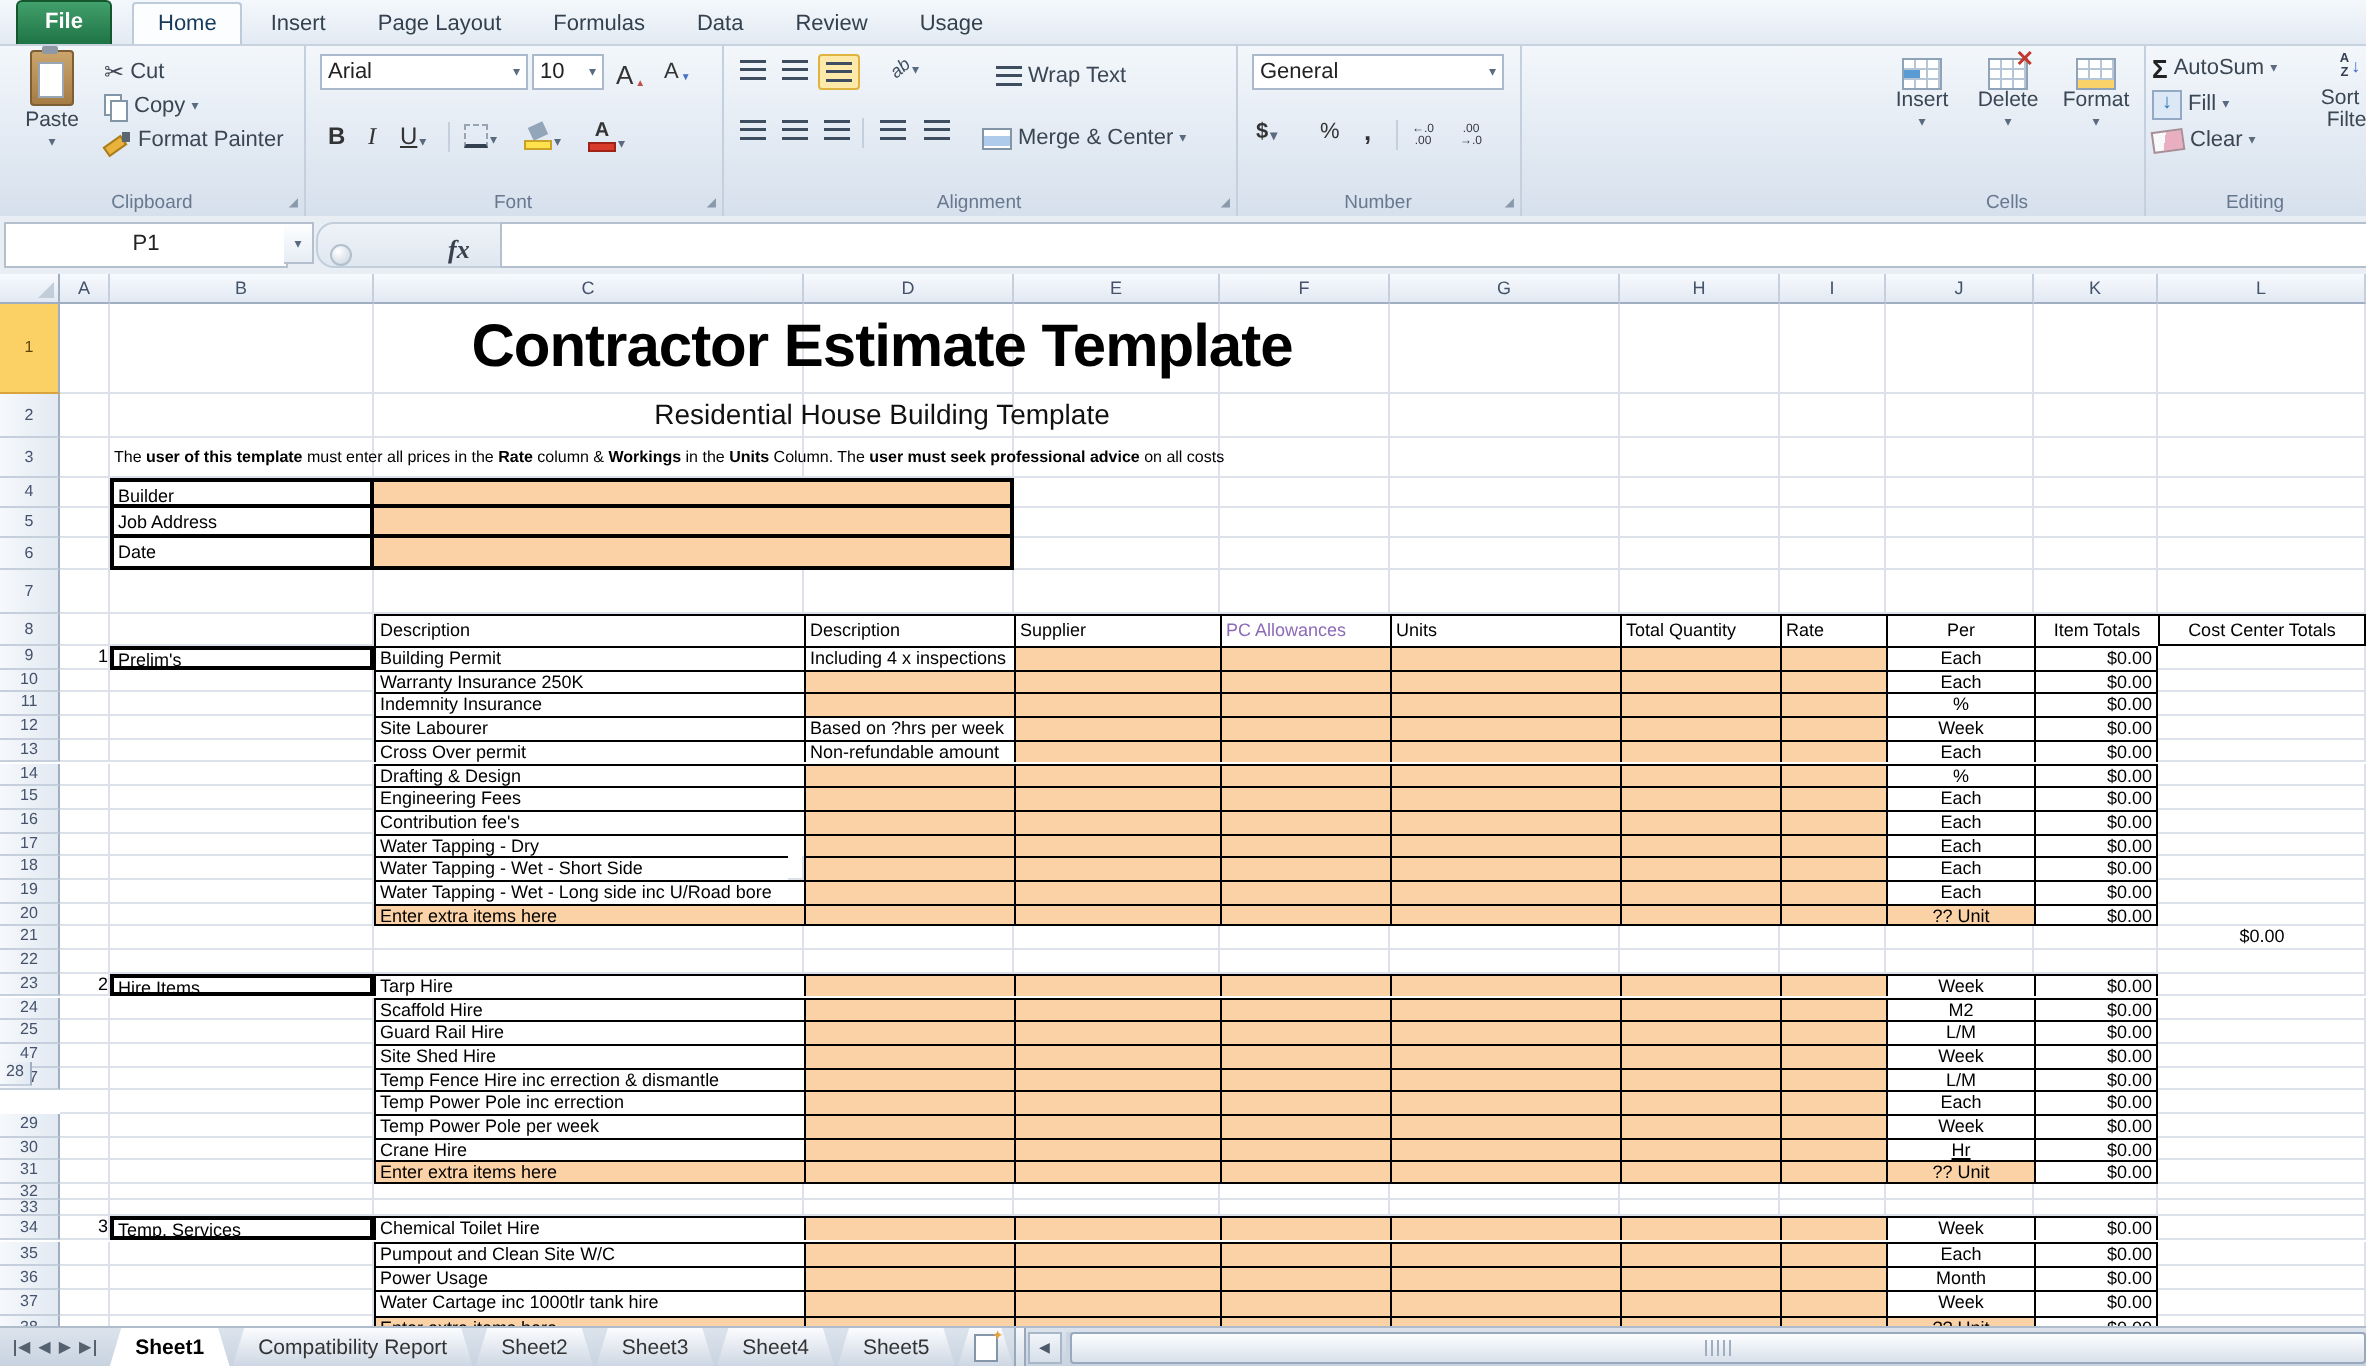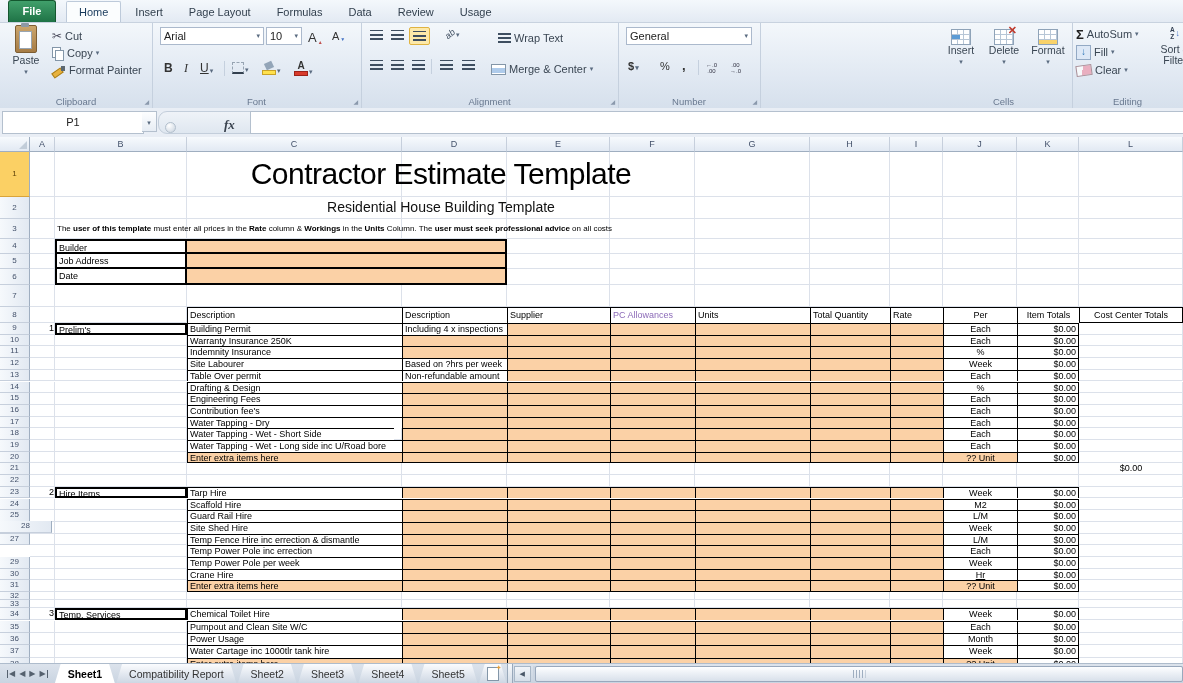--- a/index.html
+++ b/index.html
@@ -100,21 +100,21 @@
   .cell{position:absolute;box-sizing:border-box;font-size:9px;color:#000;padding:0 2px;
         white-space:nowrap;overflow:hidden;}
   .gl{border-right:1px solid #DCE1EA;border-bottom:1px solid #DCE1EA;background:#fff;}
   .colhdr{background:linear-gradient(#F7FAFD,#E2E9F3);border-right:1px solid #C6CFDC;border-bottom:1px solid #9FAEC0;
           text-align:center;font-size:9px;color:#44526B;padding:0;}
   .corner{background:linear-gradient(#F7FAFD,#E2E9F3);border-right:1px solid #9FAEC0;border-bottom:1px solid #9FAEC0;}
   .corner:after{content:"";position:absolute;right:2px;bottom:2px;border-style:solid;border-width:0 0 8px 8px;border-color:transparent transparent #C2CDD9 transparent;}
   .rowhdr{background:linear-gradient(to right,#F6F9FC,#E2E9F2);border-right:1px solid #9FAEC0;border-bottom:1px solid #C6CFDC;
           text-align:center;font-size:8px;color:#44526B;padding:0;}
   .rowhdr.sel{background:#FBD064;border-bottom:1px solid #D9A43B;color:#5F430B;}
-  .title{font-size:30px;font-weight:normal;text-align:center;padding:0;overflow:visible;letter-spacing:-0.5px;}
+  .title{font-size:30px;font-weight:bold;text-align:center;padding:0;overflow:visible;letter-spacing:-0.5px;}
   .subtitle{font-size:14px;text-align:center;color:#111;}
   .disc{font-size:8px;color:#000;}
   .disc b{font-weight:bold;}
   .heading{font-size:14px;padding-left:10px;overflow:visible;}
   .formlab{background:#fff;border:2px solid #000;}
   .formin{border:2px solid #000;border-left:none;}
   .nt{border-top:none !important;}
   .or{background:#FBD1A6;}
   .tc{background:#fff;border-top:1px solid #000;border-left:1px solid #000;}
   .tc.or{background:#FBD1A6;}
@@ -841,21 +841,21 @@
       <div class="cell rowhdr" style="left: 0px; top: 291.3px; width: 30px; height: 11.7px; line-height: 10.7px;">18</div>
       <div class="cell rowhdr" style="left: 0px; top: 303px; width: 30px; height: 11.7px; line-height: 10.7px;">19</div>
       <div class="cell rowhdr" style="left: 0px; top: 314.7px; width: 30px; height: 11.7px; line-height: 10.7px;">20</div>
       <div class="cell rowhdr" style="left: 0px; top: 326.4px; width: 30px; height: 11.7px; line-height: 10.7px;">21</div>
       <div class="cell rowhdr" style="left: 0px; top: 338.1px; width: 30px; height: 11.7px; line-height: 10.7px;">22</div>
       <div class="cell rowhdr" style="left: 0px; top: 349.8px; width: 30px; height: 11.7px; line-height: 10.7px;">23</div>
       <div class="cell rowhdr" style="left: 0px; top: 361.5px; width: 30px; height: 11.7px; line-height: 10.7px;">24</div>
       <div class="cell rowhdr" style="left: 0px; top: 373.2px; width: 30px; height: 11.7px; line-height: 10.7px;">25</div>
       <div class="cell rowhdr" style="left: 0px; top: 384.9px; width: 30px; height: 11.7px; line-height: 10.7px;">47</div>
       <div class="cell rowhdr" style="left: 0px; top: 396.6px; width: 30px; height: 11.7px; line-height: 10.7px;">27</div>
-      <div class="cell rowhdr" style="left: 0px; top: 384px; width: 52px; height: 11.7px; line-height: 10.7px;">28</div>
+      <div class="cell rowhdr" style="left: 0px; top: 394px; width: 16px; height: 11.7px; line-height: 10.7px;">28</div>
       <div class="cell rowhdr" style="left: 0px; top: 420px; width: 30px; height: 11.7px; line-height: 10.7px;">29</div>
       <div class="cell rowhdr" style="left: 0px; top: 431.7px; width: 30px; height: 11.7px; line-height: 10.7px;">30</div>
       <div class="cell rowhdr" style="left: 0px; top: 443.4px; width: 30px; height: 11.7px; line-height: 10.7px;">31</div>
       <div class="cell rowhdr" style="left: 0px; top: 455.1px; width: 30px; height: 8px; line-height: 7px;">32</div>
       <div class="cell rowhdr" style="left: 0px; top: 463.1px; width: 30px; height: 8px; line-height: 7px;">33</div>
       <div class="cell rowhdr" style="left: 0px; top: 471.1px; width: 30px; height: 12.4px; line-height: 11.4px;">34</div>
       <div class="cell rowhdr" style="left: 0px; top: 483.5px; width: 30px; height: 12.4px; line-height: 11.4px;">35</div>
       <div class="cell rowhdr" style="left: 0px; top: 495.9px; width: 30px; height: 12.4px; line-height: 11.4px;">36</div>
       <div class="cell rowhdr" style="left: 0px; top: 508.3px; width: 30px; height: 12.4px; line-height: 11.4px;">37</div>
       <div class="cell rowhdr" style="left: 0px; top: 520.7px; width: 30px; height: 12.4px; line-height: 11.4px;">38</div>
@@ -909,21 +909,21 @@
       <div class="cell tc tcR rt" style="left: 1017px; top: 209.4px; width: 62px; height: 11.7px; line-height: 10.7px;">$0.00</div>
       <div class="cell tc" style="left: 187px; top: 221.1px; width: 215px; height: 11.7px; line-height: 10.7px;">Site Labourer</div>
       <div class="cell tc" style="left: 402px; top: 221.1px; width: 105px; height: 11.7px; line-height: 10.7px;">Based on ?hrs per week</div>
       <div class="cell tc or" style="left: 507px; top: 221.1px; width: 103px; height: 11.7px; line-height: 10.7px;"></div>
       <div class="cell tc or" style="left: 610px; top: 221.1px; width: 85px; height: 11.7px; line-height: 10.7px;"></div>
       <div class="cell tc or" style="left: 695px; top: 221.1px; width: 115px; height: 11.7px; line-height: 10.7px;"></div>
       <div class="cell tc or" style="left: 810px; top: 221.1px; width: 80px; height: 11.7px; line-height: 10.7px;"></div>
       <div class="cell tc or" style="left: 890px; top: 221.1px; width: 53px; height: 11.7px; line-height: 10.7px;"></div>
       <div class="cell tc ctr" style="left: 943px; top: 221.1px; width: 74px; height: 11.7px; line-height: 10.7px;">Week</div>
       <div class="cell tc tcR rt" style="left: 1017px; top: 221.1px; width: 62px; height: 11.7px; line-height: 10.7px;">$0.00</div>
-      <div class="cell tc" style="left: 187px; top: 232.8px; width: 215px; height: 11.7px; line-height: 10.7px;">Table Over permit</div>
+      <div class="cell tc" style="left: 187px; top: 232.8px; width: 215px; height: 11.7px; line-height: 10.7px;">Cross Over permit</div>
       <div class="cell tc" style="left: 402px; top: 232.8px; width: 105px; height: 11.7px; line-height: 10.7px;">Non-refundable amount</div>
       <div class="cell tc or" style="left: 507px; top: 232.8px; width: 103px; height: 11.7px; line-height: 10.7px;"></div>
       <div class="cell tc or" style="left: 610px; top: 232.8px; width: 85px; height: 11.7px; line-height: 10.7px;"></div>
       <div class="cell tc or" style="left: 695px; top: 232.8px; width: 115px; height: 11.7px; line-height: 10.7px;"></div>
       <div class="cell tc or" style="left: 810px; top: 232.8px; width: 80px; height: 11.7px; line-height: 10.7px;"></div>
       <div class="cell tc or" style="left: 890px; top: 232.8px; width: 53px; height: 11.7px; line-height: 10.7px;"></div>
       <div class="cell tc ctr" style="left: 943px; top: 232.8px; width: 74px; height: 11.7px; line-height: 10.7px;">Each</div>
       <div class="cell tc tcR rt" style="left: 1017px; top: 232.8px; width: 62px; height: 11.7px; line-height: 10.7px;">$0.00</div>
       <div class="cell tc" style="left: 187px; top: 244.5px; width: 215px; height: 11.7px; line-height: 10.7px;">Drafting &amp; Design</div>
       <div class="cell tc or" style="left: 402px; top: 244.5px; width: 105px; height: 11.7px; line-height: 10.7px;"></div>

